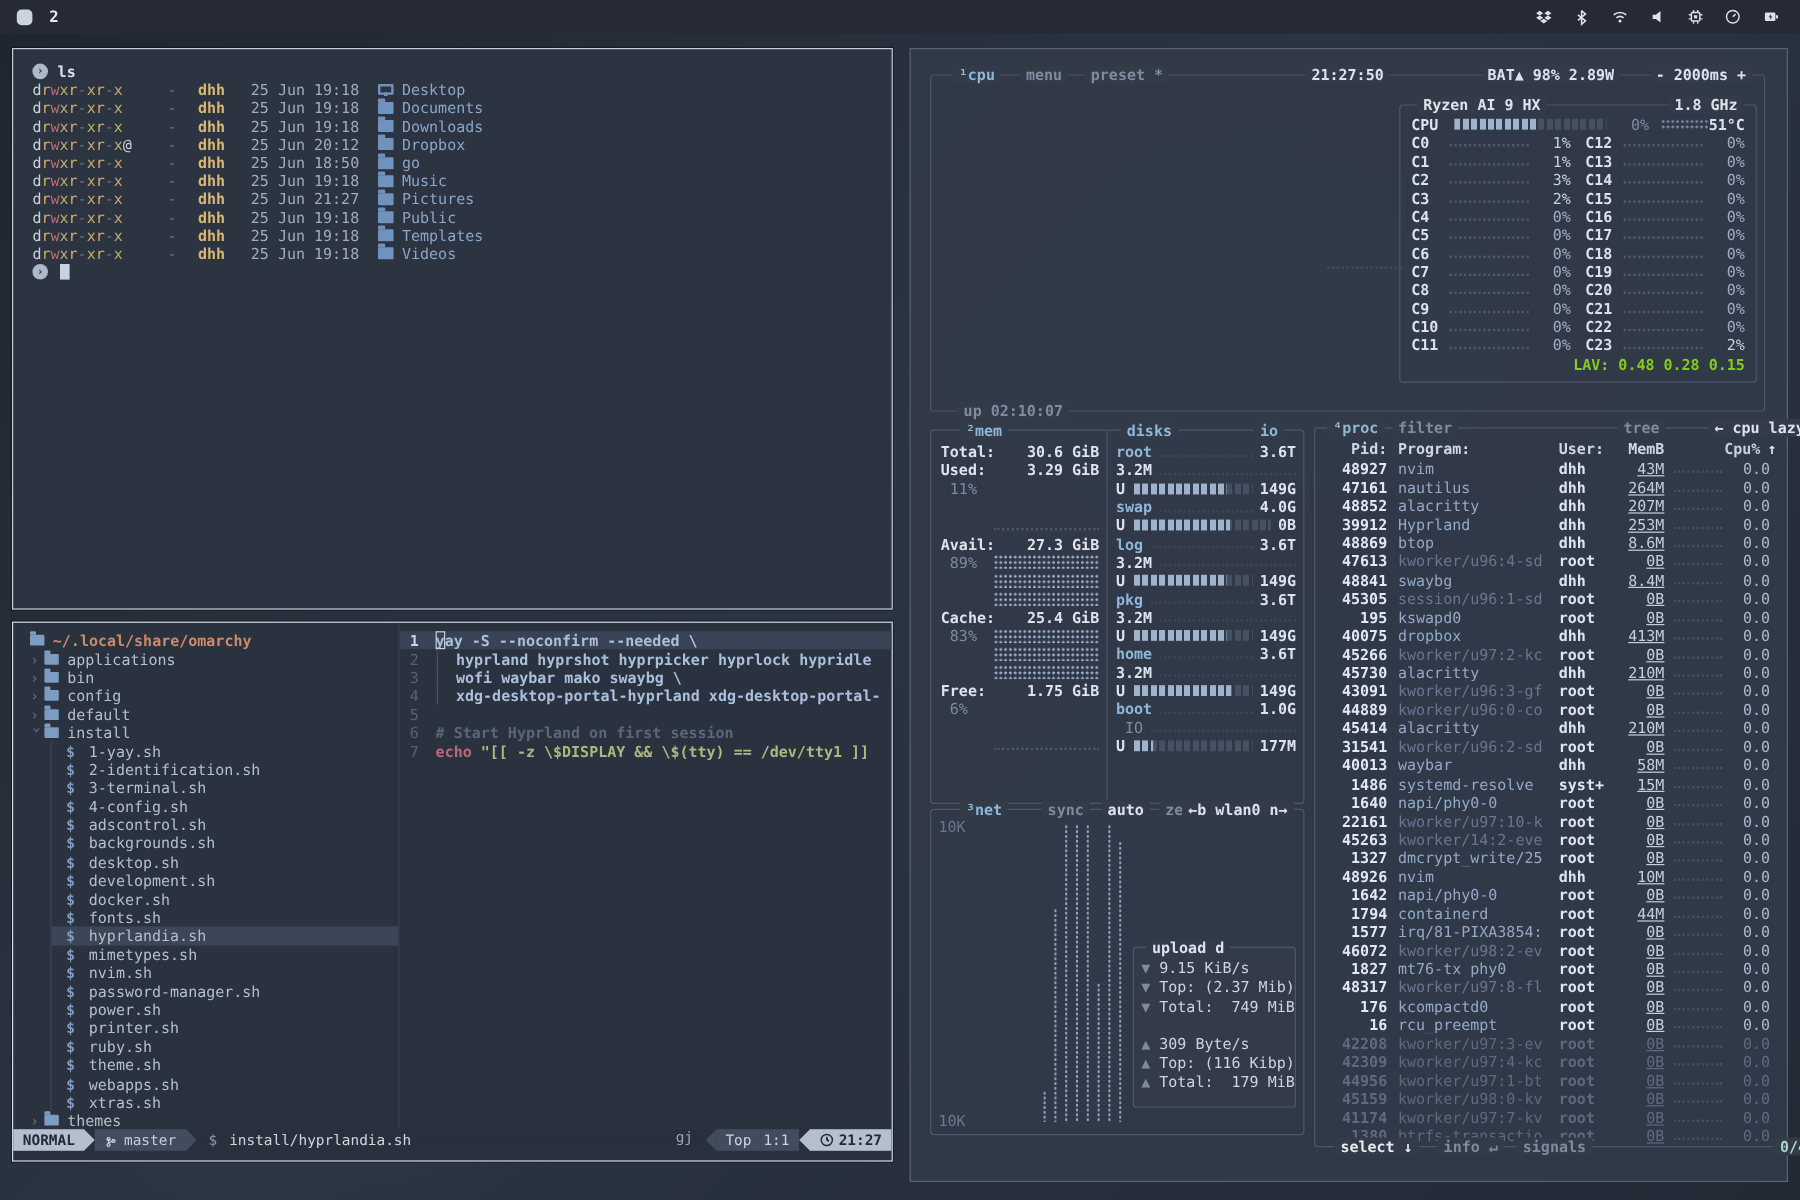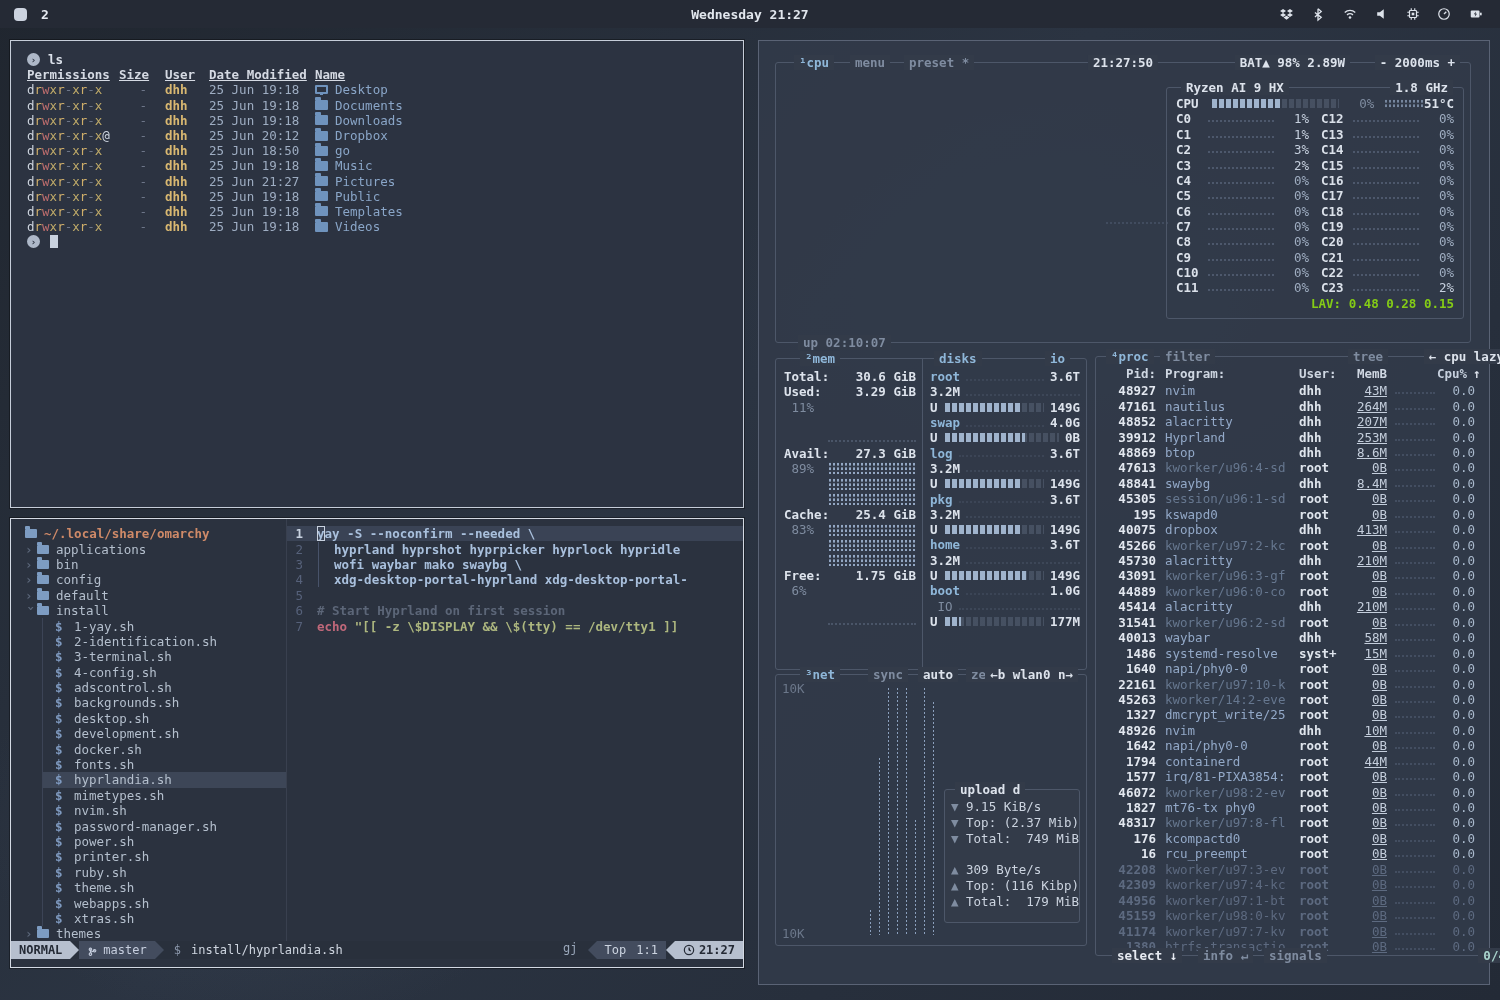--- a/index.html
+++ b/index.html
@@ -37,21 +37,21 @@
   .t-head .c-size,.t-head .c-user,.t-head .c-date,.t-head .c-name { color:#d5dae3; }
   .p-d,.p-at { color:#ccd3dd; } .p-r { color:#cfae6a; } .p-w { color:#bf6e6e; } .p-x { color:#c0ab69; } .p-dash { color:#6d7689; }
   .ficon { width:13px; height:10px; background:#6f93bd; border-radius:1px; position:relative; margin-right:7px; flex:0 0 auto; }
   .ficon::before { content:''; position:absolute; top:-3px; left:0; width:6px; height:3px; background:#6f93bd; border-radius:1px 1px 0 0; }
   .desktop-icon { background:none; border:2px solid #6f93bd; border-radius:1px; height:9px; }
   .desktop-icon::before { top:auto; bottom:-3px; left:3px; width:3px; height:3px; border-radius:0; }
 
   
   #nvim { left:10px; top:518px; width:734px; height:450px; background:#2b323f; border:1px solid #d3d9e3; box-shadow:0 0 0 1px rgba(0,0,0,.35); display:flex; flex-direction:column; }
   #nv-main { flex:1; display:flex; min-height:0; }
-  #tree { width:276px; padding:7px 0 0 10px; border-right:1px solid #39404f; overflow:hidden; }
+  #tree { width:322px; padding:7px 0 0 10px; border-right:1px solid #39404f; overflow:hidden; }
   .tr-row { height:15.4px; display:flex; align-items:center; white-space:pre; padding-left:4px; }
   .tr-row.sel { background:#3d4657; }
   .chev { width:12px; color:#5a6578; font-weight:bold; flex:0 0 auto; }
   .chev.open { transform:rotate(90deg); }
   .tr-fold { width:12px; height:9px; background:#7d9cc2; border-radius:1px; position:relative; margin-right:7px; flex:0 0 auto; }
   .tr-fold::before { content:''; position:absolute; top:-3px; left:0; width:5px; height:3px; background:#7d9cc2; border-radius:1px 1px 0 0; }
   .tr-root-lbl { color:#cf8a68; font-weight:bold; }
   .tr-lbl { color:#b4bfcd; }
   .tr-sh { color:#7f9ac0; width:14px; margin-right:5px; flex:0 0 auto; font-weight:bold; }
   .tree-children { border-left:1px solid #3c4456; margin-left:21px; }
@@ -111,21 +111,20 @@
   .accent { color:#8fb7d9; font-weight:bold; }
   .white-b { color:#dde3ec; font-weight:bold; }
   .dim-t { color:#7f8ca0; }
 </style>
 </head>
 <body>
 
 <div id="topbar" class="win">
   <span class="ws-ind"></span>
   <span class="ws-num">2</span>
-  <span class="clock-c">Wednesday 21:27</span>
   <span class="tray">
     <span>
         <svg width="15" height="15" viewBox="0 0 16 16">
           <path fill="#dde2ea" d="M4.3 2 1.2 4.2l3.1 2.1 3.2-2.1zm7.4 0L8.5 4.2l3.2 2.1 3.1-2.1zM1.2 8.4l3.1 2.2 3.2-2.2-3.2-2.1zm10.5-2.1L8.5 8.4l3.2 2.2 3.1-2.2zM4.8 11.3l3.2 2.2 3.2-2.2-3.2-2.1z"></path>
         </svg>
       </span>
     <span>
         <svg width="14" height="15" viewBox="0 0 16 16">
           <path fill="none" stroke="#dde2ea" stroke-width="1.5" d="M8 1.5v13l3.7-3.2L4.5 5.6m3.5-4.1 3.7 3.2L4.5 10.8"></path>
         </svg>
@@ -162,27 +161,20 @@
         </svg>
       </span>
   </span>
 </div>
 
 <div id="term" class="win">
   <div class="t-pad">
     <div class="t-line">
       <span class="prompt-ic">›</span>
       <span style="color:#dbe1ea;font-weight:bold">ls</span>
-    </div>
-    <div class="t-line t-head">
-      <span class="c-perm">Permissions</span>
-      <span class="c-size">Size</span>
-      <span class="c-user">User</span>
-      <span class="c-date">Date Modified</span>
-      <span class="c-name">Name</span>
     </div>
     <div>
         <div class="t-line"><span class="c-perm"><span class="p-d">d</span><span class="p-r">r</span><span class="p-w">w</span><span class="p-x">x</span><span class="p-r">r</span><span class="p-dash">-</span><span class="p-x">x</span><span class="p-r">r</span><span class="p-dash">-</span><span class="p-x">x</span></span><span class="c-size">-</span><span class="c-user">dhh</span><span class="c-date">25 Jun 19:18</span><span class="c-name"><span class="ficon desktop-icon"></span><span>Desktop</span></span></div>
         <div class="t-line"><span class="c-perm"><span class="p-d">d</span><span class="p-r">r</span><span class="p-w">w</span><span class="p-x">x</span><span class="p-r">r</span><span class="p-dash">-</span><span class="p-x">x</span><span class="p-r">r</span><span class="p-dash">-</span><span class="p-x">x</span></span><span class="c-size">-</span><span class="c-user">dhh</span><span class="c-date">25 Jun 19:18</span><span class="c-name"><span class="ficon "></span><span>Documents</span></span></div>
         <div class="t-line"><span class="c-perm"><span class="p-d">d</span><span class="p-r">r</span><span class="p-w">w</span><span class="p-x">x</span><span class="p-r">r</span><span class="p-dash">-</span><span class="p-x">x</span><span class="p-r">r</span><span class="p-dash">-</span><span class="p-x">x</span></span><span class="c-size">-</span><span class="c-user">dhh</span><span class="c-date">25 Jun 19:18</span><span class="c-name"><span class="ficon "></span><span>Downloads</span></span></div>
         <div class="t-line"><span class="c-perm"><span class="p-d">d</span><span class="p-r">r</span><span class="p-w">w</span><span class="p-x">x</span><span class="p-r">r</span><span class="p-dash">-</span><span class="p-x">x</span><span class="p-r">r</span><span class="p-dash">-</span><span class="p-x">x</span><span class="p-at">@</span></span><span class="c-size">-</span><span class="c-user">dhh</span><span class="c-date">25 Jun 20:12</span><span class="c-name"><span class="ficon "></span><span>Dropbox</span></span></div>
         <div class="t-line"><span class="c-perm"><span class="p-d">d</span><span class="p-r">r</span><span class="p-w">w</span><span class="p-x">x</span><span class="p-r">r</span><span class="p-dash">-</span><span class="p-x">x</span><span class="p-r">r</span><span class="p-dash">-</span><span class="p-x">x</span></span><span class="c-size">-</span><span class="c-user">dhh</span><span class="c-date">25 Jun 18:50</span><span class="c-name"><span class="ficon "></span><span>go</span></span></div>
         <div class="t-line"><span class="c-perm"><span class="p-d">d</span><span class="p-r">r</span><span class="p-w">w</span><span class="p-x">x</span><span class="p-r">r</span><span class="p-dash">-</span><span class="p-x">x</span><span class="p-r">r</span><span class="p-dash">-</span><span class="p-x">x</span></span><span class="c-size">-</span><span class="c-user">dhh</span><span class="c-date">25 Jun 19:18</span><span class="c-name"><span class="ficon "></span><span>Music</span></span></div>
         <div class="t-line"><span class="c-perm"><span class="p-d">d</span><span class="p-r">r</span><span class="p-w">w</span><span class="p-x">x</span><span class="p-r">r</span><span class="p-dash">-</span><span class="p-x">x</span><span class="p-r">r</span><span class="p-dash">-</span><span class="p-x">x</span></span><span class="c-size">-</span><span class="c-user">dhh</span><span class="c-date">25 Jun 21:27</span><span class="c-name"><span class="ficon "></span><span>Pictures</span></span></div>
         <div class="t-line"><span class="c-perm"><span class="p-d">d</span><span class="p-r">r</span><span class="p-w">w</span><span class="p-x">x</span><span class="p-r">r</span><span class="p-dash">-</span><span class="p-x">x</span><span class="p-r">r</span><span class="p-dash">-</span><span class="p-x">x</span></span><span class="c-size">-</span><span class="c-user">dhh</span><span class="c-date">25 Jun 19:18</span><span class="c-name"><span class="ficon "></span><span>Public</span></span></div>

